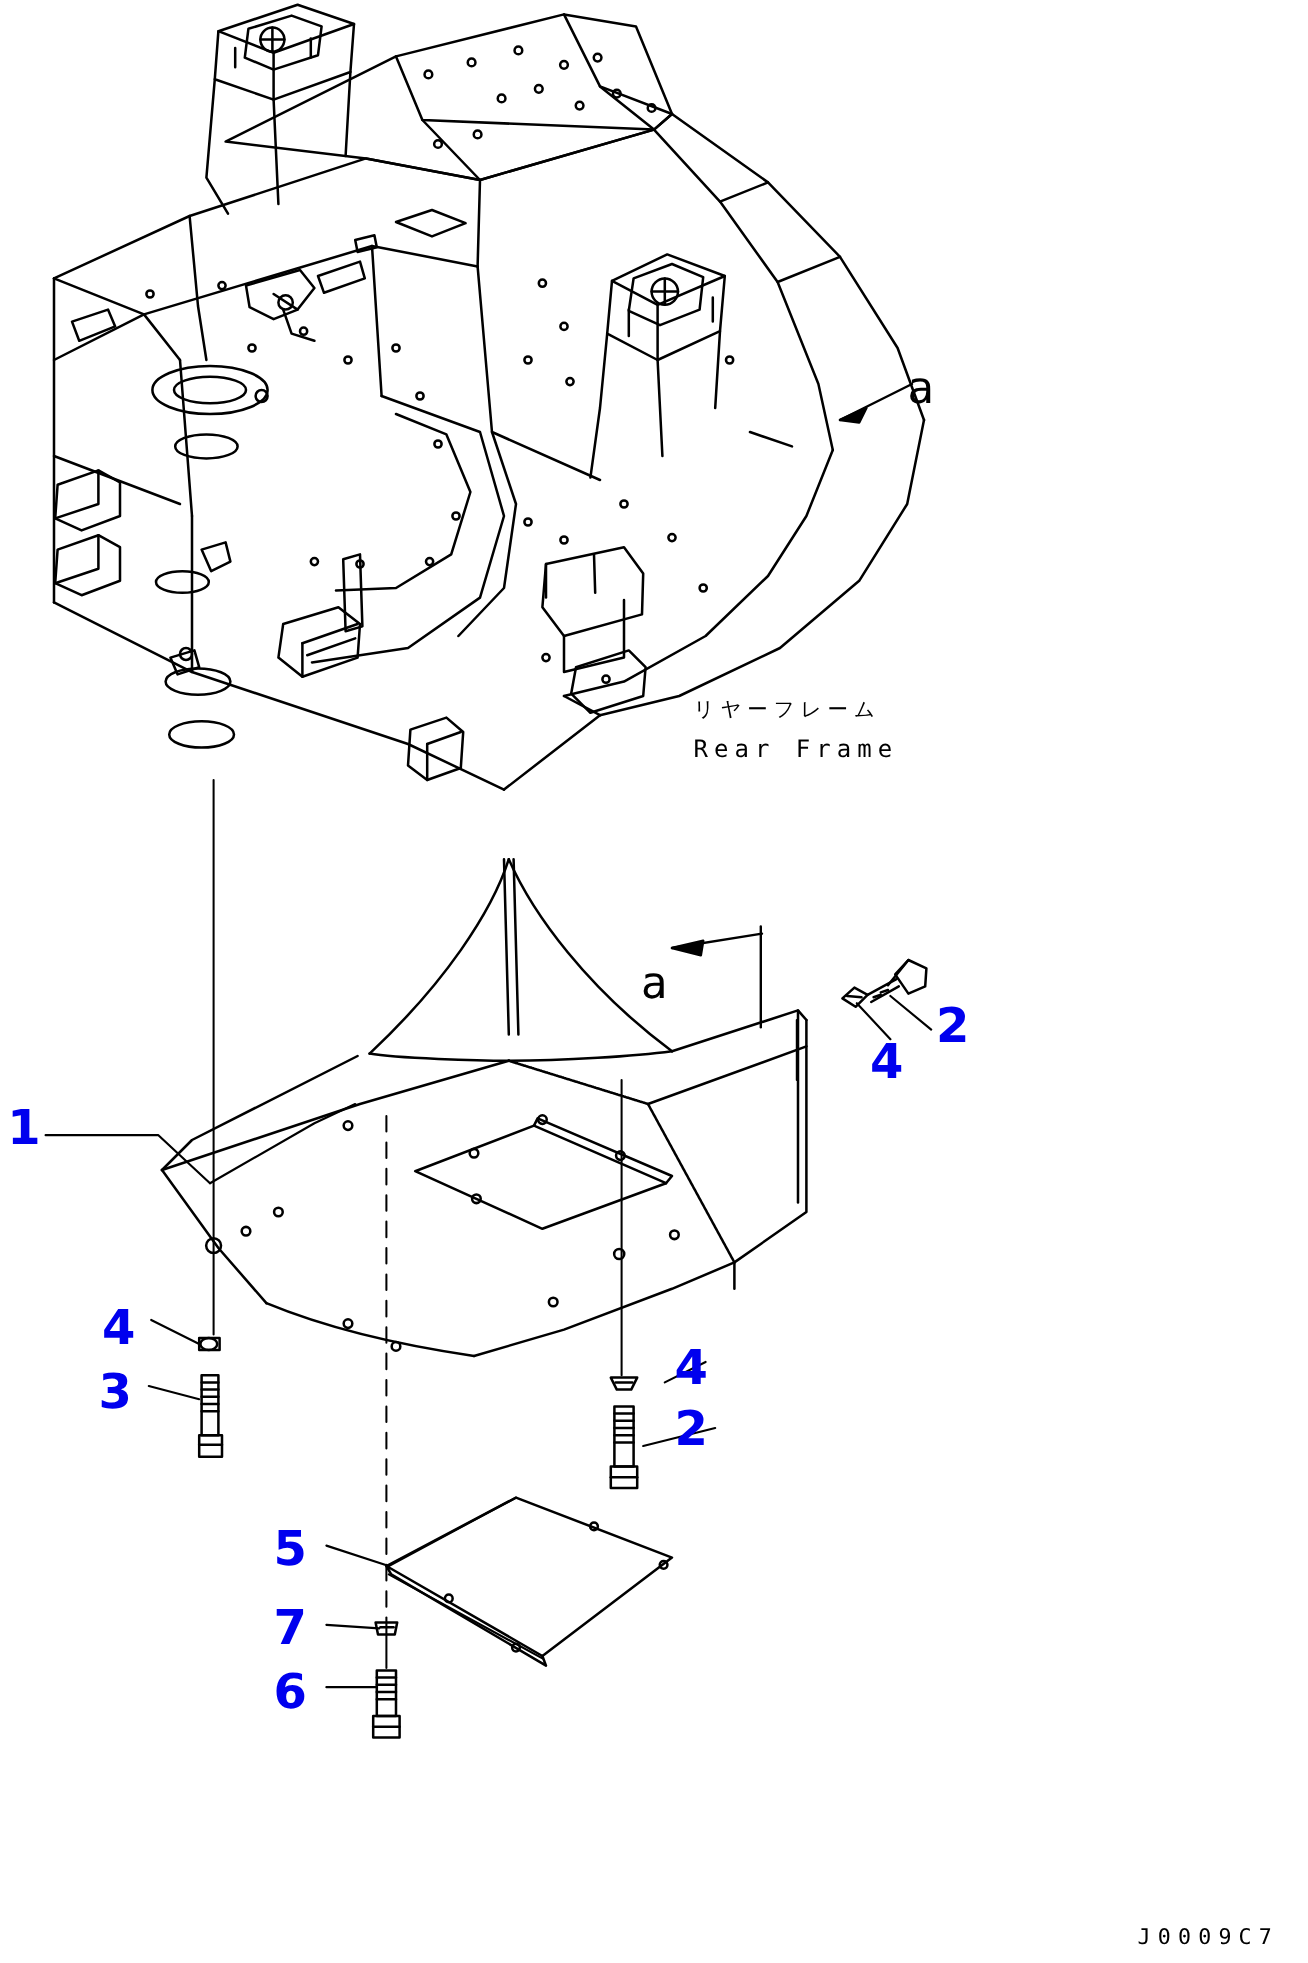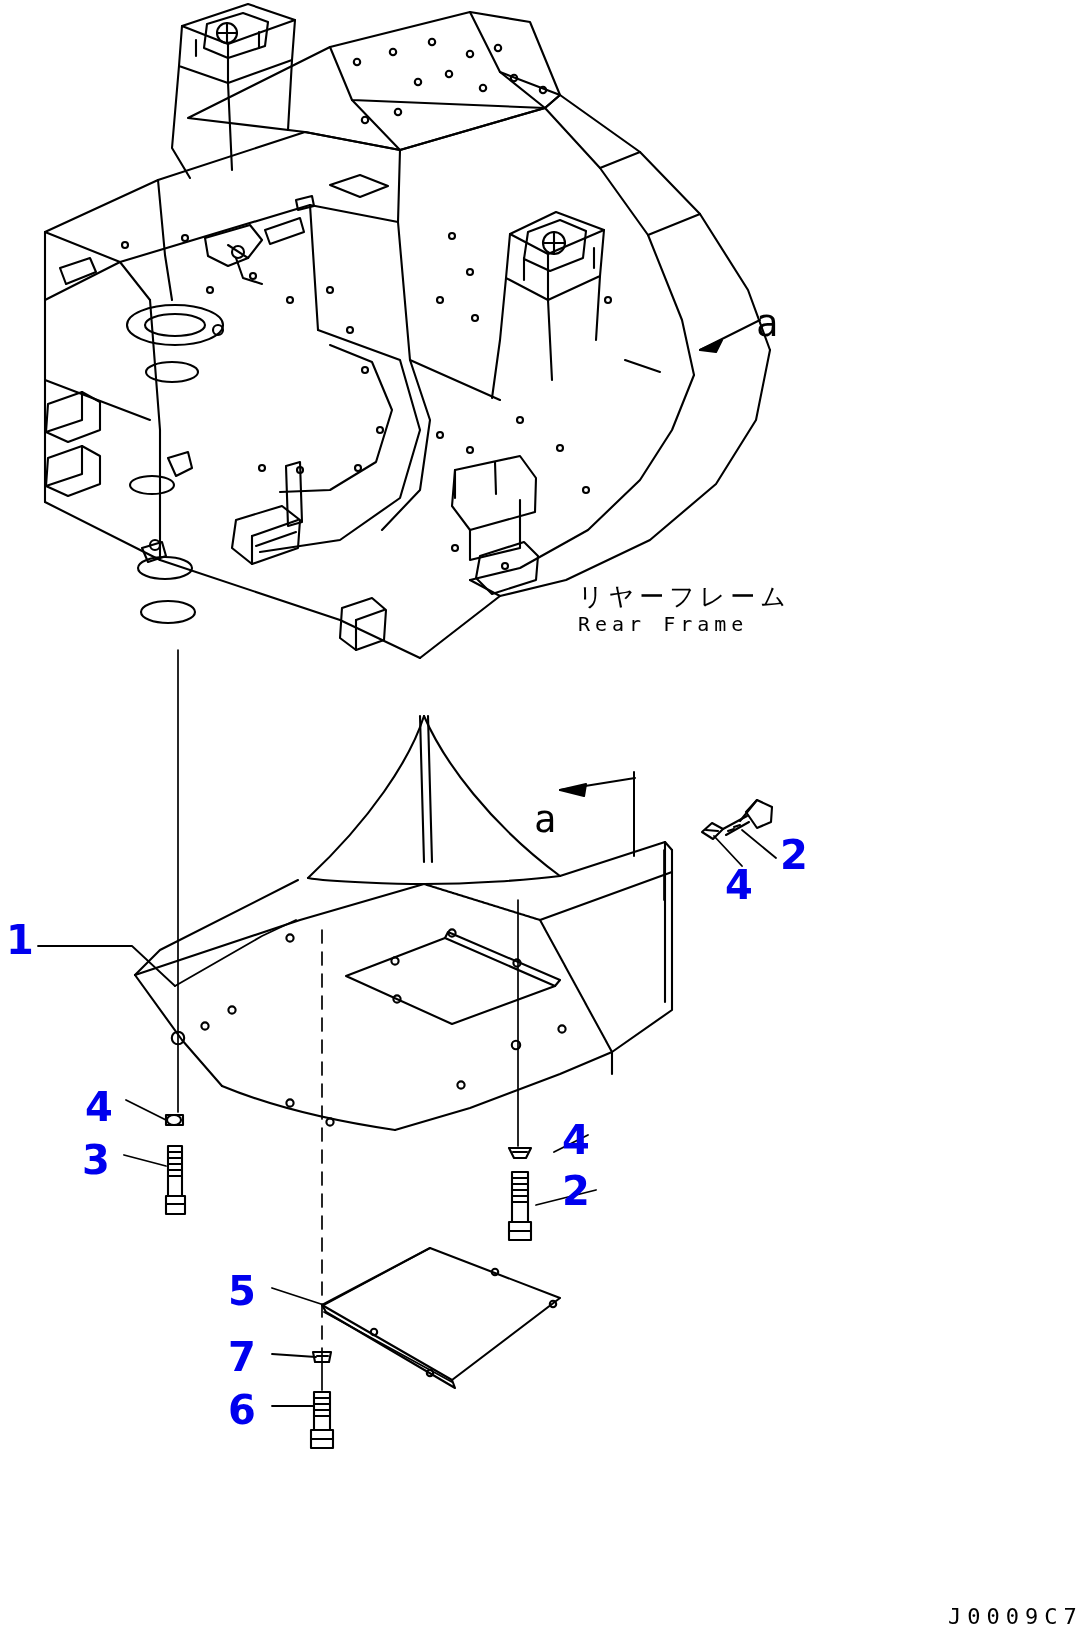--- a/index.html
+++ b/index.html
@@ -4,26 +4,26 @@
 <style>
   html,body{margin:0;padding:0;background:#ffffff;}
   body{width:1090px;height:1636px;position:relative;overflow:hidden;
        font-family:"DejaVu Sans Mono","Liberation Mono",monospace;}
   #sheet{position:absolute;left:0;top:0;width:1090px;height:1636px;background:#fff;}
   svg.layer{position:absolute;left:0;top:0;width:1090px;height:1636px;}
   .calloutnum{position:absolute;color:#0000ee;font-weight:bold;
       font-family:"DejaVu Sans","Liberation Sans",sans-serif;
       font-size:40px;line-height:40px;letter-spacing:0px;}
   .capt{position:absolute;color:#000;font-family:"DejaVu Sans Mono","Liberation Mono",monospace;}
-  .capt-jp{font-size:25px;letter-spacing:5px;}
+  .capt-jp{font-size:17px;letter-spacing:5px;}
   .capt-en{font-size:20px;letter-spacing:5px;}
   .secletter{position:absolute;color:#000;
       font-family:"DejaVu Sans Mono","Liberation Mono",monospace;font-size:37px;}
   .drawno{position:absolute;color:#000;font-family:"DejaVu Sans Mono","Liberation Mono",monospace;
-      font-size:22px;letter-spacing:6px;}
+      font-size:18px;letter-spacing:6px;}
 </style>
 </head>
 <body>
 
 <div id="sheet">
 
   <svg class="layer" viewBox="0 0 1090 1636">
     <g fill="none" stroke="#000" stroke-width="2.1" stroke-linecap="round" stroke-linejoin="round">
 
       <g>

